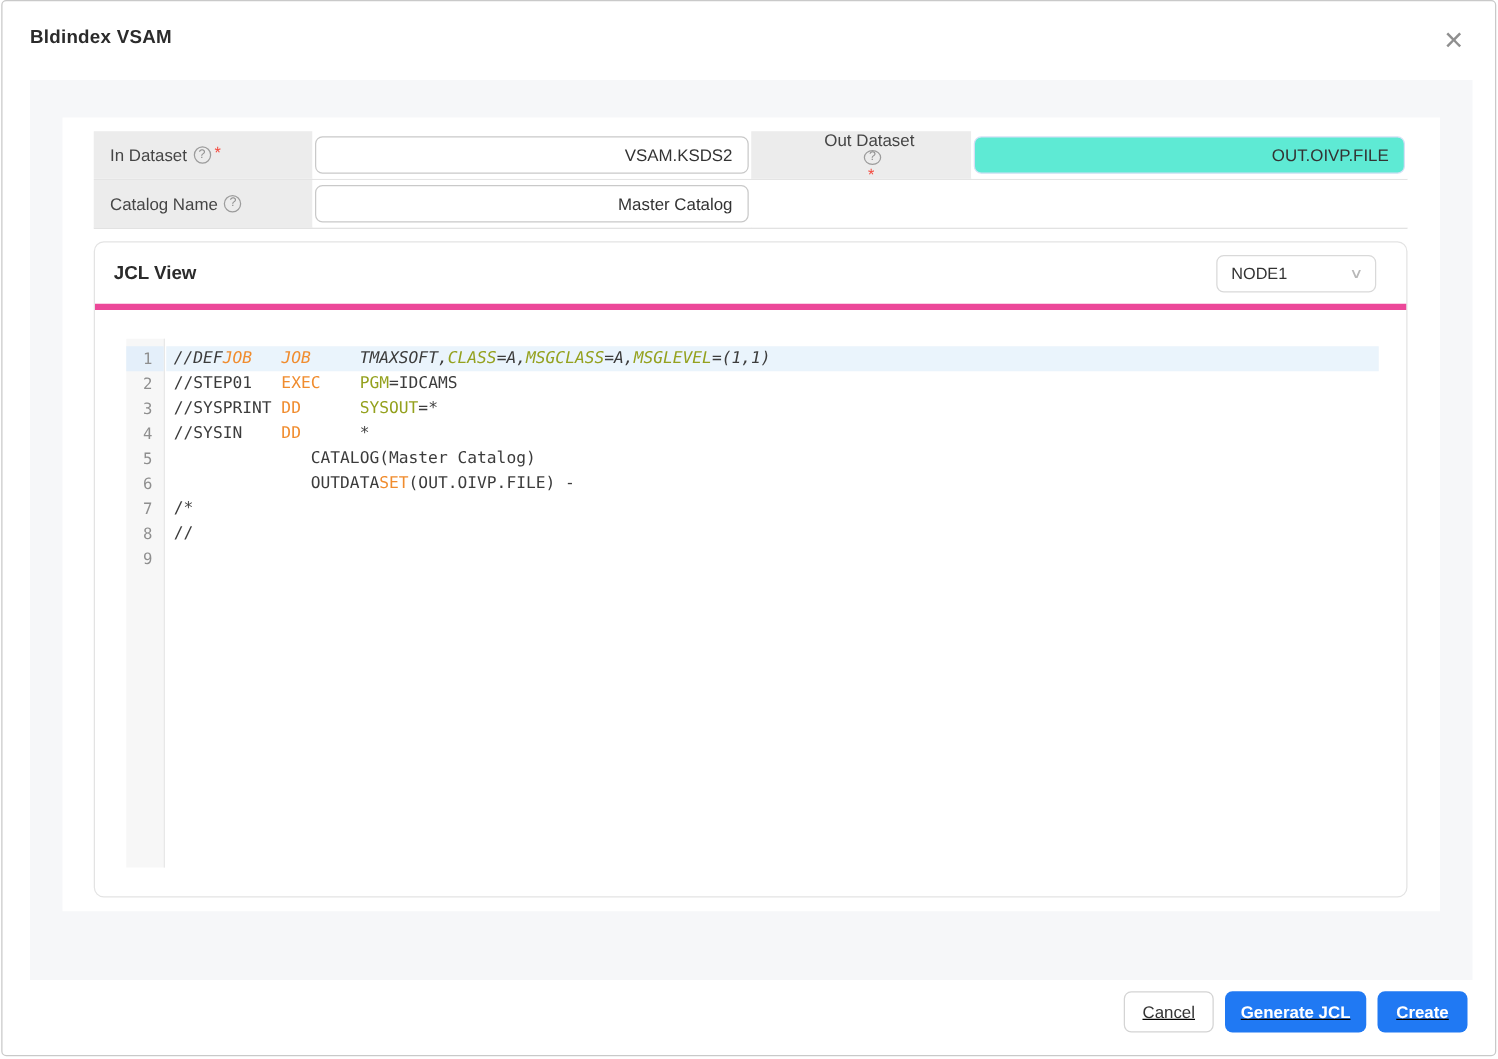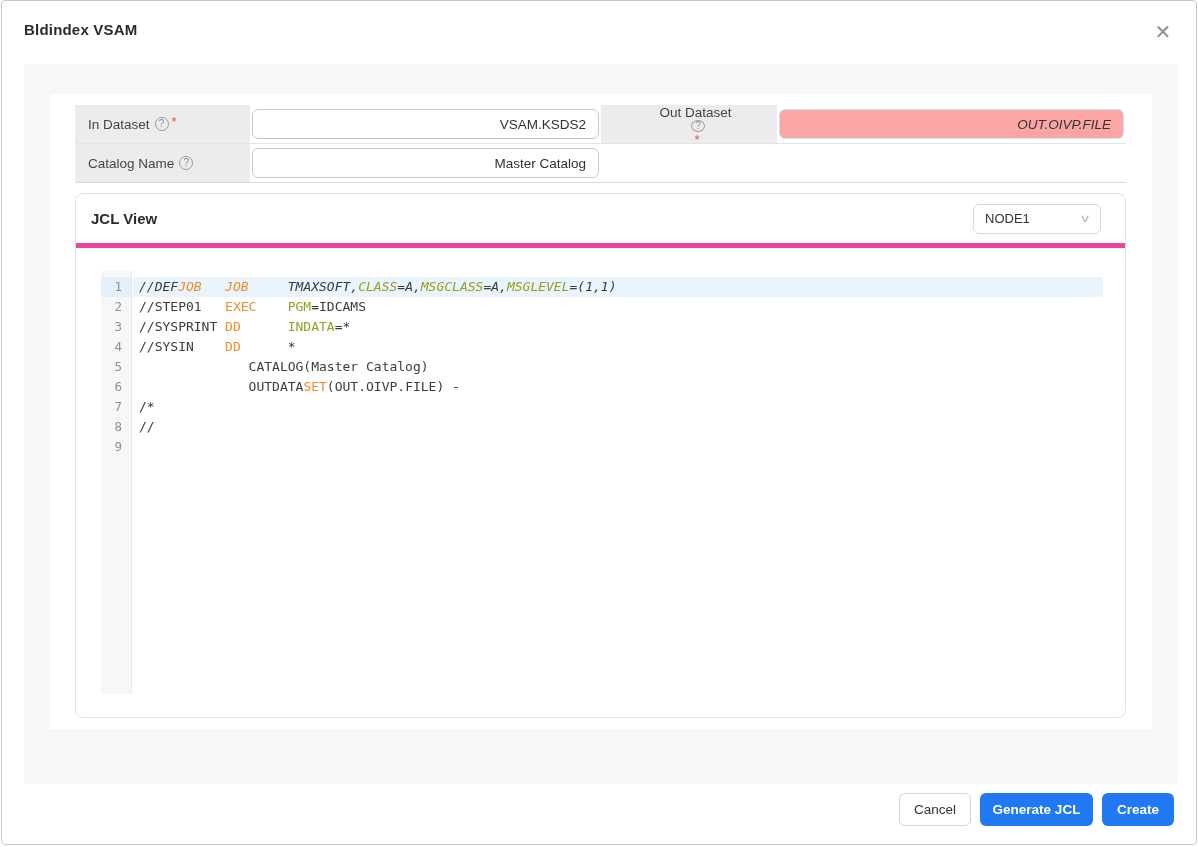--- a/index.html
+++ b/index.html
@@ -19,42 +19,42 @@
   .label-cell { background:#ececec; display:flex; align-items:center; padding-left:13px; font-size:13.5px; color:#454545; }
   .label-cell.c1 { width:175px; }
   .label-cell.c2 { width:176px;flex-direction:column; }
   .input-cell { display:flex; align-items:center; background:#fff; }
   .input-cell.c1 { width:351px; padding:0 2px; }
   .input-cell.c2 { width:349px; padding:0 2px; }
   .input-cell.rest { flex:1; }
   .help-icon { display:inline-flex; align-items:center; justify-content:center; width:14px; height:14px; margin-left:5px; border:1px solid #9c9c9c; border-radius:50%; color:#8f8f8f; font-size:10px; line-height:1; }
   .req { color:#f4483c; font-size:13px; margin-left:3px; margin-bottom:6px; }
   .text-input { width:100%; height:30px; border:1px solid #c9c9c9; border-radius:6px; padding:0 12px; font-size:13.5px; color:#333; background:#fff; outline:none; font-family:"Liberation Sans","DejaVu Sans",sans-serif;text-align:right; }
-  .text-input.filled-blue { background:#fca5a5; border-color:#d6dff5;font-style:italic; }
+  .text-input.filled-blue { background:#5eead4; border-color:#d6dff5; }
 
   
   .jcl-panel { position:absolute; left:25px; top:99px; width:1051px; height:525px; background:#fff; border:1px solid #e3e3e3; border-radius:8px; }
   .jcl-header { height:54px; display:flex; align-items:center; padding:0 24px 0 15px; border-bottom:5px solid #ec4899; }
   .jcl-title { font-size:15px; font-weight:700; color:#2b2b2b; }
   .node-select { margin-left:auto; width:128px; height:30px; border:1px solid #d9d9d9; border-radius:6px; background:#fff; display:flex; align-items:center; justify-content:space-between; padding:0 11px; font-size:13px; color:#333; cursor:pointer;text-align:center; }
   .chevron { color:#b8b8b8; font-size:11px; transform:scaleX(1.4); }
 
   .editor { position:absolute; left:25px; top:77px; width:1002px; height:423px; background:#fff; font-family:"DejaVu Sans Mono","Liberation Mono",monospace; }
   .gutter { position:absolute; left:0; top:0; bottom:0; width:31px; background:#f7f7f7; border-right:1px solid #e8e8e8; padding-top:6px; }
   .gutter-num { height:20px; line-height:20px; text-align:right; padding-right:9px; font-size:12.5px; color:#8f8f8f; }
   .gutter-num.active { background:#e4effa; }
   .code-col { margin-left:32px; padding-top:6px; }
   .code-line { height:20px; line-height:20px; padding-left:6px; white-space:pre; font-size:13px; color:#3c3c3c; }
   .code-line.active { background:#eaf4fc;font-style:italic; }
   .tok-plain { color:#3c3c3c; }
   .tok-kw { color:#f08c2e; }
   .tok-attr { color:#94a11e; }
 
   
-  .footer { position:absolute; right:22px; bottom:18px; display:flex; gap:9px; }
+  .footer { position:absolute; right:22px; bottom:18px; display:flex; gap:9px;text-decoration:underline; }
   .btn { height:33px; border-radius:6px; font-size:13.5px; display:flex; align-items:center; justify-content:center; cursor:pointer; font-family:"Liberation Sans","DejaVu Sans",sans-serif; }
   .btn-cancel { width:72px; background:#fff; border:1px solid #d4d4d4; color:#333; }
   .btn-primary { border:none; background:#2079f3; color:#fff; font-weight:700; }
   .btn-generate { width:113px; }
   .btn-create { width:72px; }
 </style>
 </head>
 <body>
 
 <div class="modal">
@@ -113,21 +113,21 @@
               <div class="gutter-num">4</div>
               <div class="gutter-num">5</div>
               <div class="gutter-num">6</div>
               <div class="gutter-num">7</div>
               <div class="gutter-num">8</div>
               <div class="gutter-num">9</div>
             </div>
           <div class="code-col">
               <div class="code-line active"><span class="tok-plain">//DEF</span><span class="tok-kw">JOB</span><span class="tok-plain">   </span><span class="tok-kw">JOB</span><span class="tok-plain">     TMAXSOFT,</span><span class="tok-attr">CLASS</span><span class="tok-plain">=A,</span><span class="tok-attr">MSGCLASS</span><span class="tok-plain">=A,</span><span class="tok-attr">MSGLEVEL</span><span class="tok-plain">=(1,1)</span></div>
               <div class="code-line"><span class="tok-plain">//STEP01   </span><span class="tok-kw">EXEC</span><span class="tok-plain">    </span><span class="tok-attr">PGM</span><span class="tok-plain">=IDCAMS</span></div>
-              <div class="code-line"><span class="tok-plain">//SYSPRINT </span><span class="tok-kw">DD</span><span class="tok-plain">      </span><span class="tok-attr">INDATA</span><span class="tok-plain">=*</span></div>
+              <div class="code-line"><span class="tok-plain">//SYSPRINT </span><span class="tok-kw">DD</span><span class="tok-plain">      </span><span class="tok-attr">SYSOUT</span><span class="tok-plain">=*</span></div>
               <div class="code-line"><span class="tok-plain">//SYSIN    </span><span class="tok-kw">DD</span><span class="tok-plain">      *</span></div>
               <div class="code-line"><span class="tok-plain">              CATALOG(Master Catalog)</span></div>
               <div class="code-line"><span class="tok-plain">              OUTDATA</span><span class="tok-kw">SET</span><span class="tok-plain">(OUT.OIVP.FILE) -</span></div>
               <div class="code-line"><span class="tok-plain">/*</span></div>
               <div class="code-line"><span class="tok-plain">//</span></div>
             </div>
         </div>
       </div>
 
     </div>

